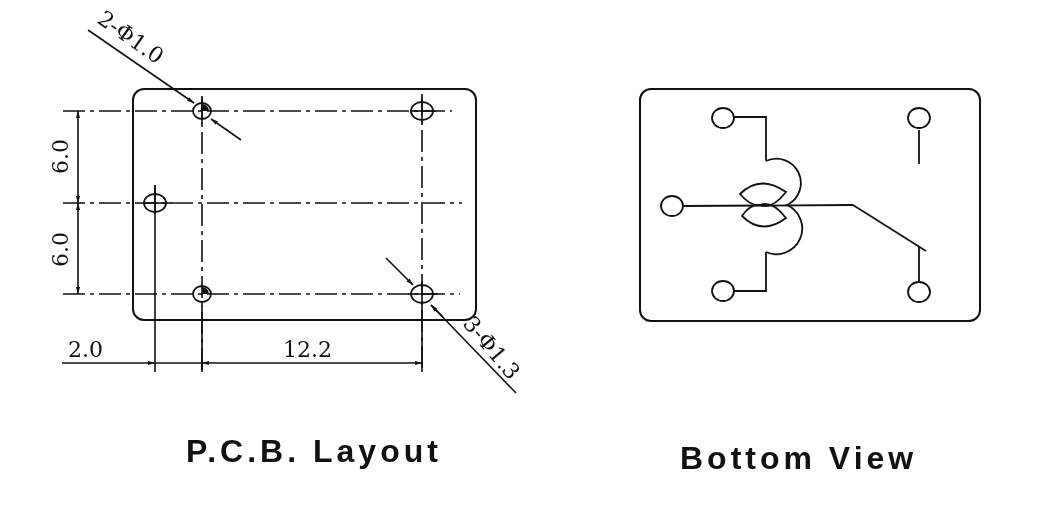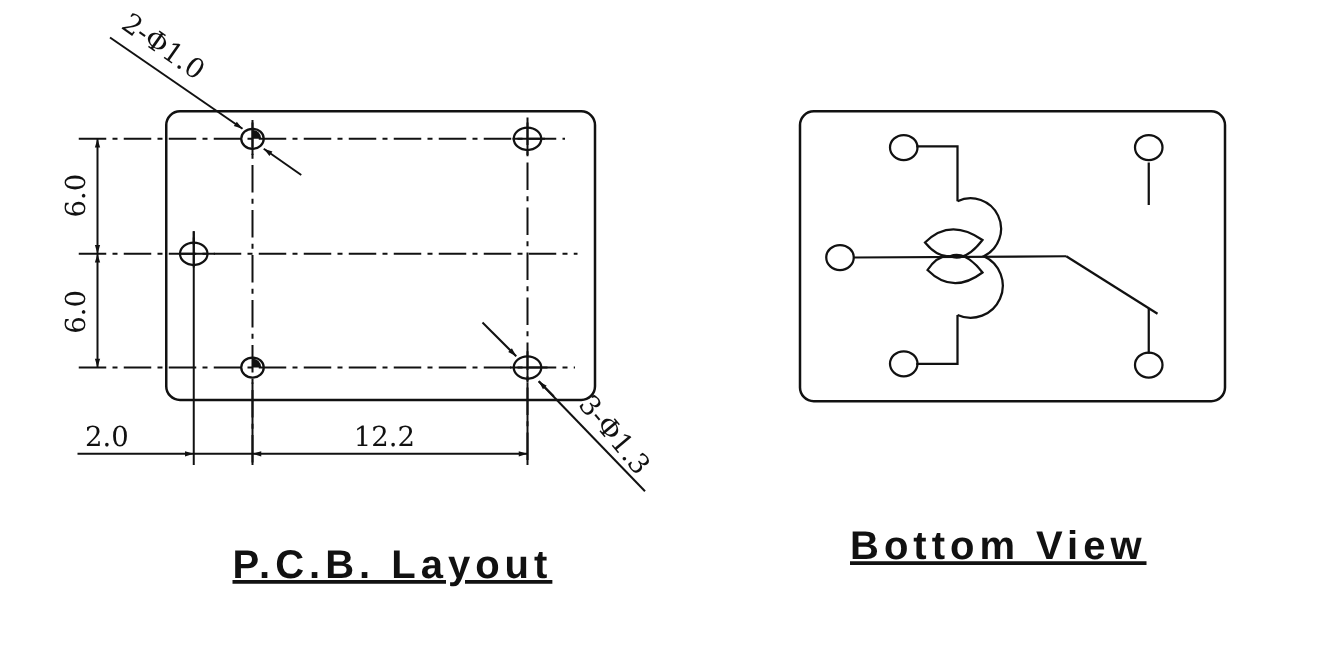--- a/index.html
+++ b/index.html
@@ -7,21 +7,20 @@
     svg.canvas { position: absolute; left: 0; top: 0; }
     .dimtext { font-family: "DejaVu Serif", "Liberation Serif", serif; font-size: 22px; fill: #111; }
     .caption {
       position: absolute;
       font-family: "Liberation Sans", "DejaVu Sans", sans-serif;
       font-weight: bold;
       font-size: 32px;
       letter-spacing: 4px;
       color: #111;
       white-space: nowrap;
-      text-decoration: underline;
     }
   </style>
 </head>
 <body>
 
 <svg class="canvas" width="1063" height="518" viewBox="0 0 1063 518" xmlns="http://www.w3.org/2000/svg">
   <defs>
     <marker id="arrow" viewBox="0 0 10 10" refX="10" refY="5" markerWidth="14" markerHeight="7" orient="auto-start-reverse" markerUnits="userSpaceOnUse">
       <path d="M0,2 L10,5 L0,8 z" fill="#111"></path>
     </marker>
@@ -113,13 +112,13 @@
       <ellipse cx="723" cy="118" rx="11" ry="10"></ellipse>
       <ellipse cx="723" cy="291" rx="11" ry="10"></ellipse>
       <ellipse cx="672" cy="206" rx="11" ry="10"></ellipse>
       <ellipse cx="919" cy="118" rx="11" ry="10"></ellipse>
       <ellipse cx="919" cy="292" rx="11" ry="10"></ellipse>
     </g>
   </g>
 </svg>
 
 <div class="caption" style="left:186px; top:433px;">P.C.B. Layout</div>
-<div class="caption" style="left:680px; top:418px;">Bottom View</div>
+<div class="caption" style="left:680px; top:440px;">Bottom View</div>
 
 </body></html>

